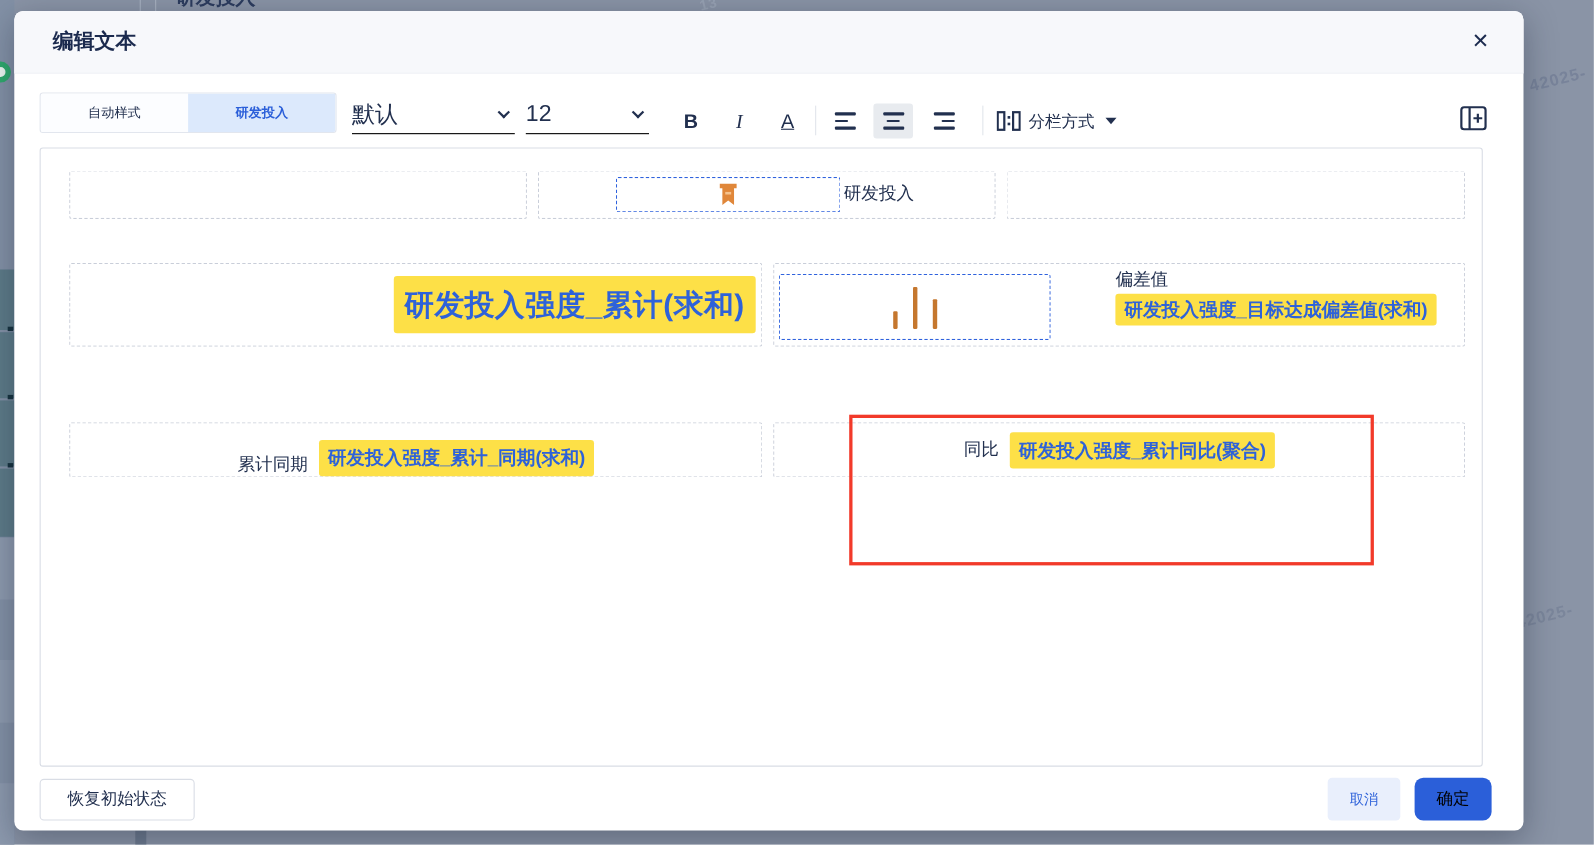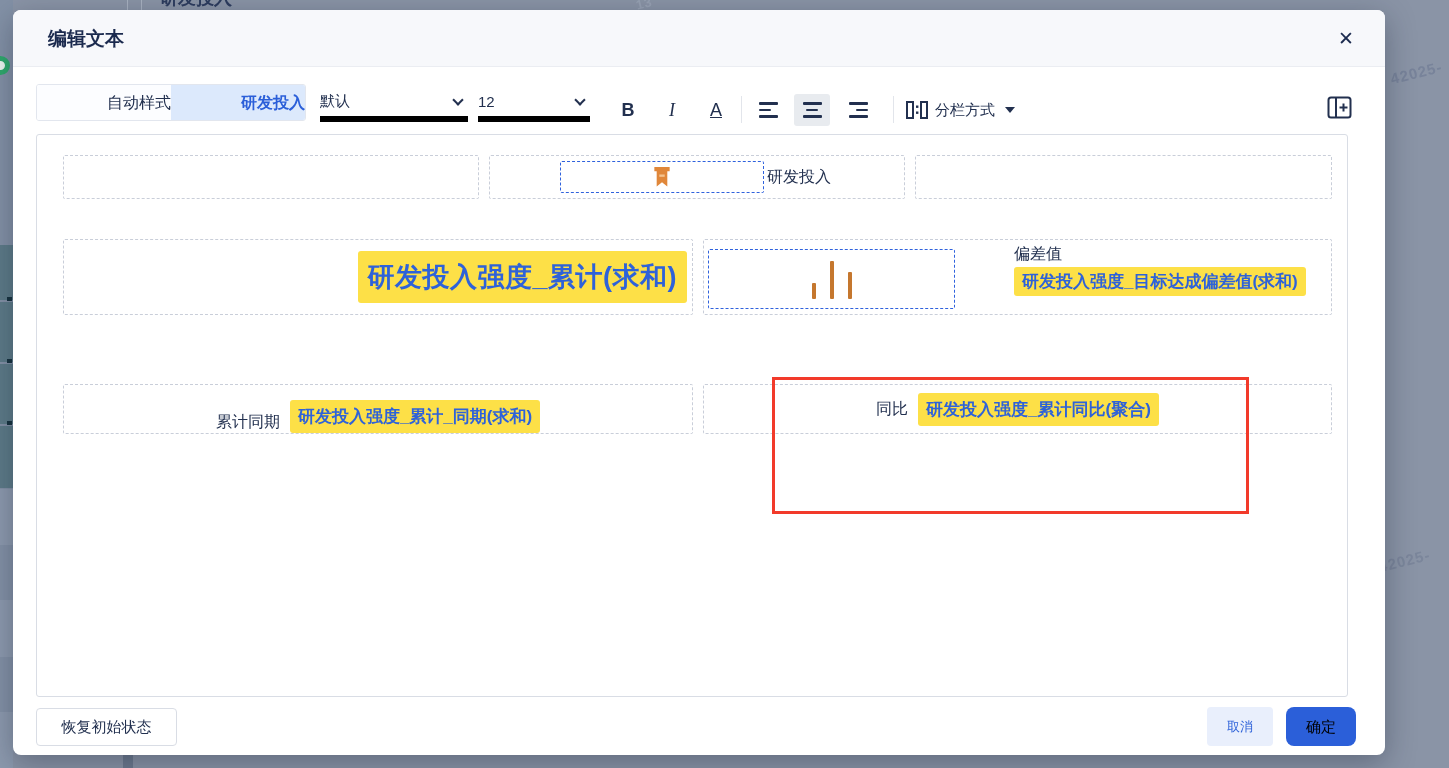--- a/index.html
+++ b/index.html
@@ -33,24 +33,24 @@
   .modal { position:absolute; left:13px; top:10px; width:1372px; height:745px; background:#fff;
            border-radius:8px; box-shadow:0 8px 30px rgba(20,30,50,.35); z-index:10; }
   .modal-header { position:absolute; left:0; top:0; width:100%; height:57px; background:#f7f8fb;
                   border-bottom:1px solid #ebedf2; border-radius:8px 8px 0 0; }
   .modal-title { position:absolute; left:35px; top:0; line-height:57px; font-size:19px; font-weight:bold; color:#1b2a4e; }
   .close-btn { position:absolute; right:26px; top:16px; width:26px; height:26px; text-align:center; line-height:26px;
                font-size:19px; color:#1b2a4e; cursor:pointer; }
 
   
   .tabs { position:absolute; left:23px; top:74px; height:37px; display:flex; border:1px solid #e2e6ee; border-radius:3px; overflow:hidden; }
-  .tab { width:134px; height:35px; line-height:35px; text-align:right; font-size:16px; color:#22304f; background:#fcfdff; cursor:pointer; }
+  .tab { width:134px; height:35px; line-height:35px; text-align:center; font-size:12px; color:#22304f; background:#fcfdff; cursor:pointer; }
   .tab.active { background:#dce9fc; color:#2b5fd9; font-weight:bold; }
-  .select { position:absolute; top:77px; height:35px; border-bottom:6px solid #000000; display:flex; align-items:center;
-            justify-content:space-between; font-size:15px; color:#22304f; cursor:pointer; }
+  .select { position:absolute; top:77px; height:35px; border-bottom:1px solid #000000; display:flex; align-items:center;
+            justify-content:space-between; font-size:21px; color:#22304f; cursor:pointer; }
   .sel-font { left:307px; width:148px; }
   .sel-size { left:465px; width:112px; }
   .chev { width:8px; height:8px; border-right:2px solid #22304f; border-bottom:2px solid #22304f;
           transform:rotate(45deg); margin:-4px 6px 0 0; }
   .fmt { position:absolute; top:85px; width:26px; height:30px; text-align:center; line-height:30px; font-size:18px; color:#22304f; cursor:pointer; }
   .fmt-b { left:602px; font-weight:600; }
   .fmt-i { left:646px; font-style:italic; font-family:"Liberation Serif","DejaVu Serif",serif; }
   .fmt-u { left:690px; text-decoration:underline; }
   .vdiv { position:absolute; top:86px; width:1px; height:27px; background:#e2e5eb; }
   .vd1{left:728px;} .vd2{left:880px;}

